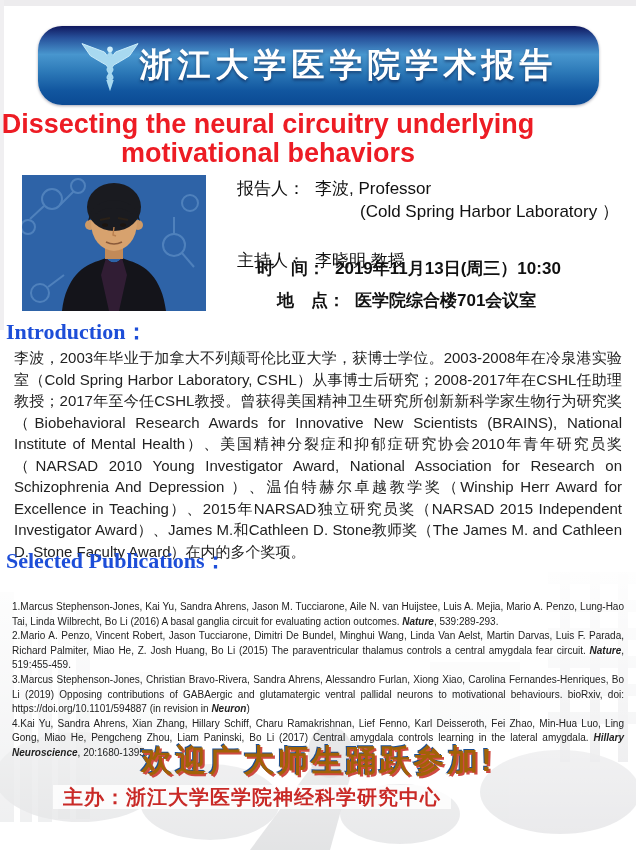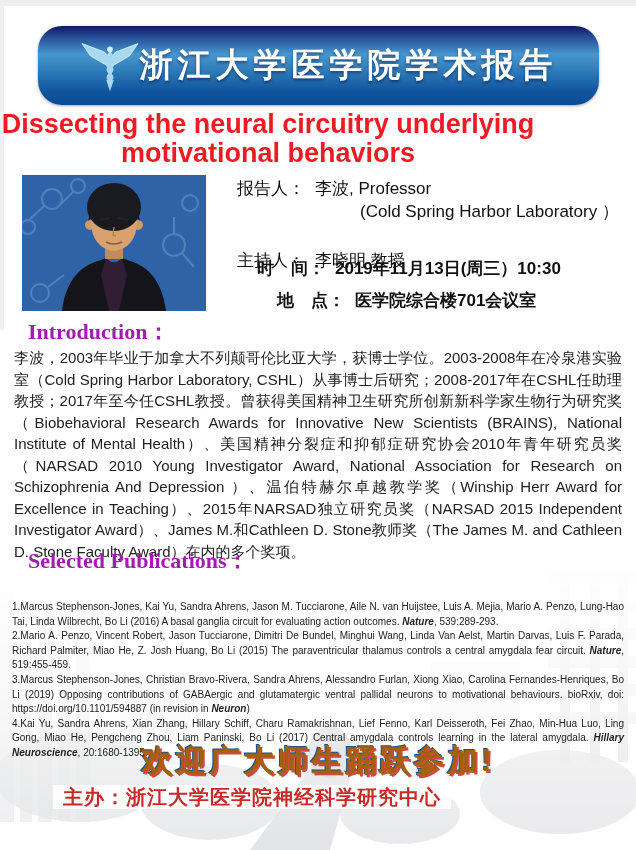--- a/index.html
+++ b/index.html
@@ -40,22 +40,22 @@
   .det-label{display:inline-block;width:78px;}
   .det-line.r1{top:0;}
   .det-line.r2{top:23px;left:78px;margin-left:45px;}
   .det-line.r3{top:52px;margin-top:20px;}
   .det-line.r4{top:80px;font-weight:bold;padding-left:20px;}
   .det-line.r5{top:112px;font-weight:bold;margin-left:40px;}
   .bold{font-weight:normal;}
 
   
   .sec-heading{
-    position:absolute;left:28px;font-family:"Liberation Serif",serif;
-    font-size:22px;font-weight:bold;color:#a21caf;
+    position:absolute;left:6px;font-family:"Liberation Serif",serif;
+    font-size:22px;font-weight:bold;color:#1d4ed8;
   }
   .intro-heading{top:317px;}
   .intro-body{
     position:absolute;left:14px;top:347px;width:608px;
     font-size:15px;line-height:21.5px;text-align:justify;color:#222;
   }
   .pub-heading{top:546px;}
   .pubs{
     position:absolute;left:12px;top:600px;width:612px;
     font-size:10px;line-height:14.6px;text-align:justify;color:#222;

